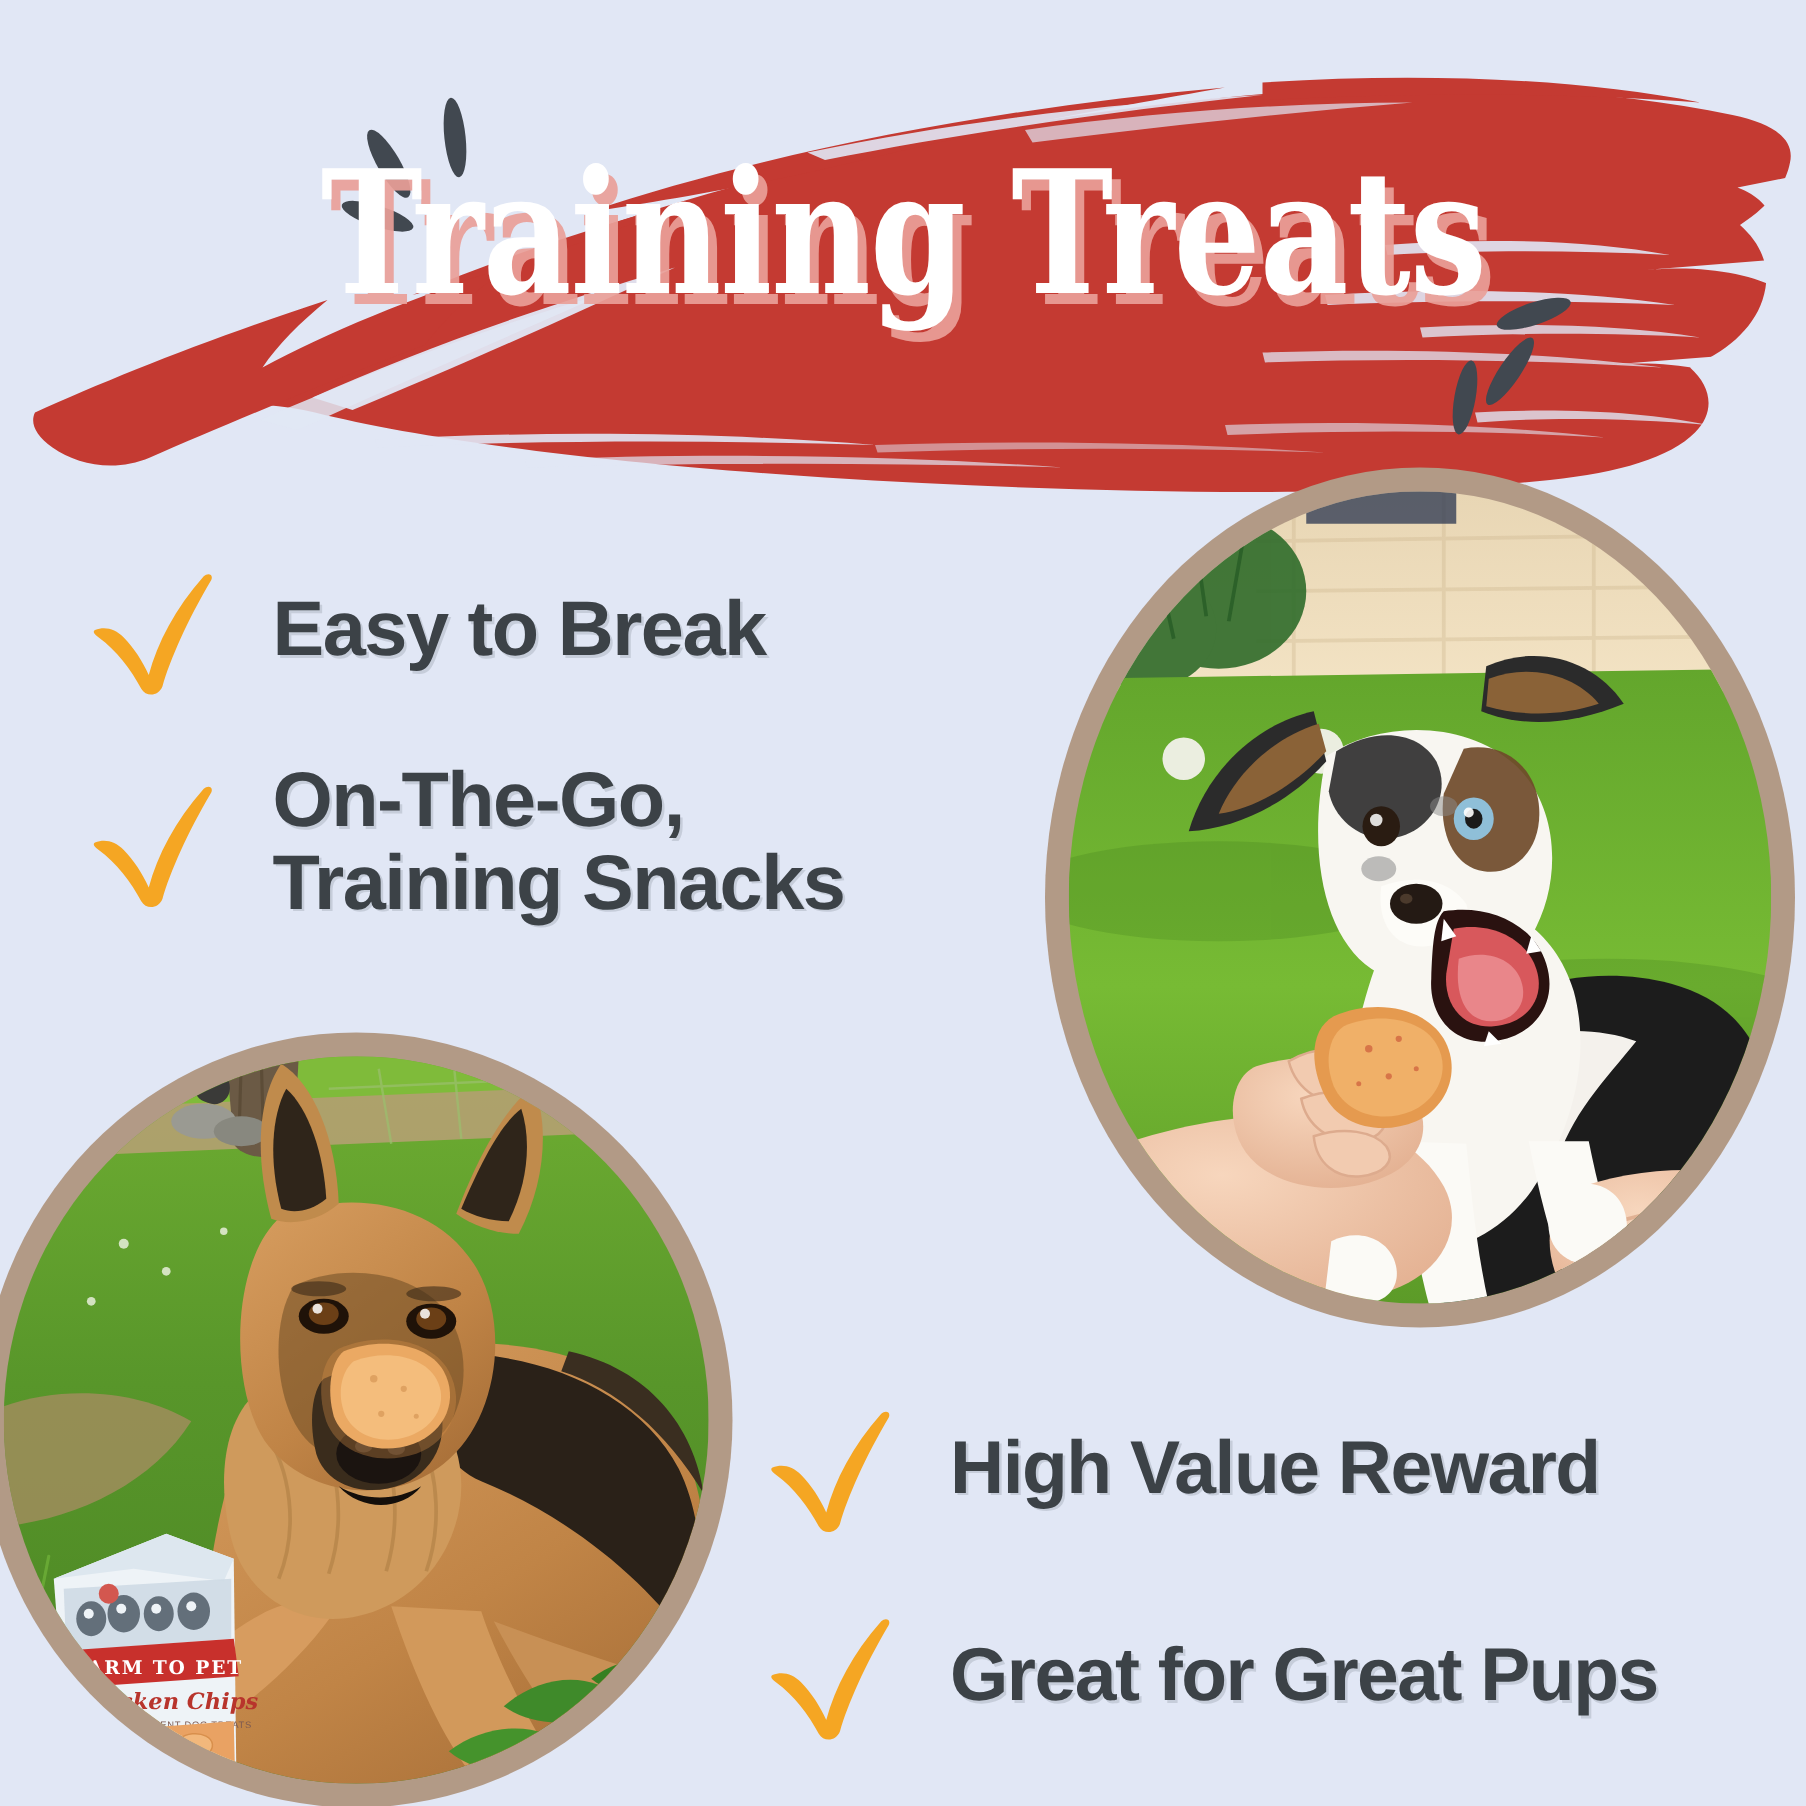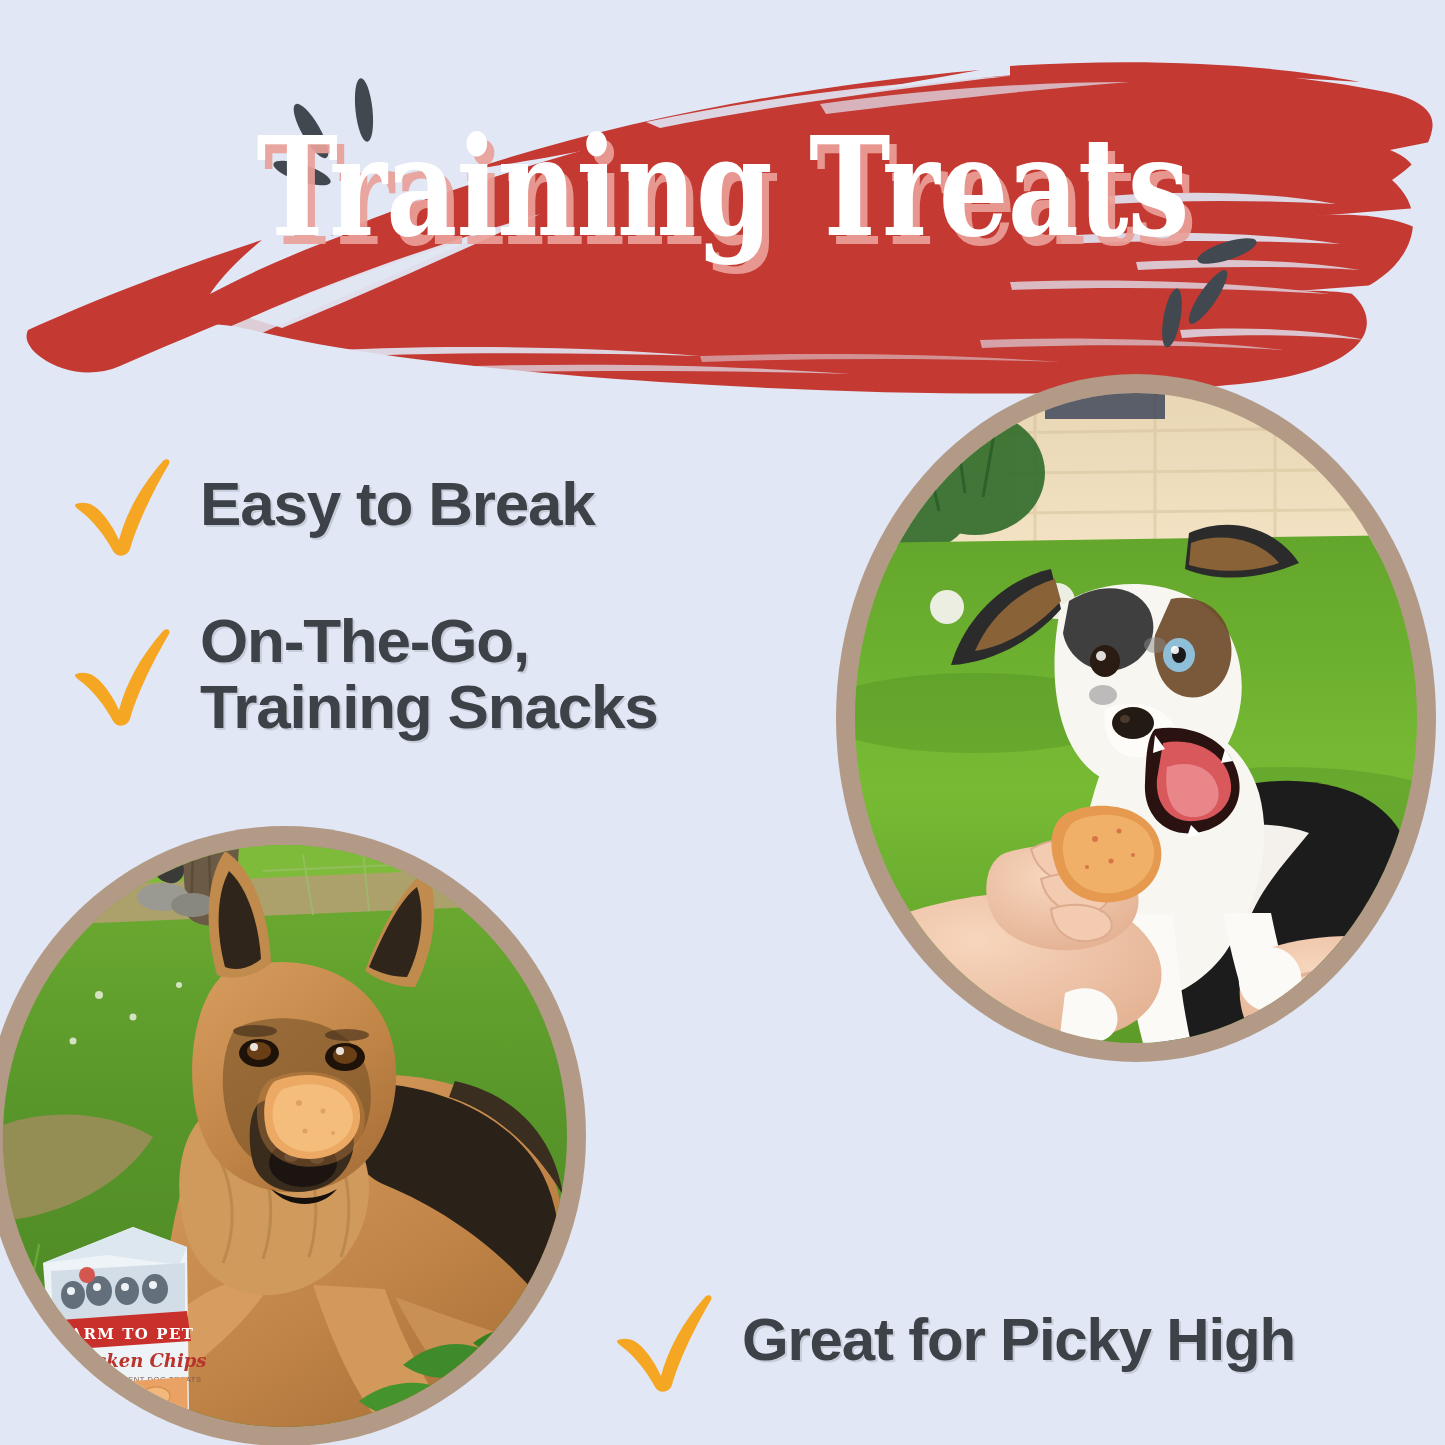--- a/index.html
+++ b/index.html
@@ -35,21 +35,21 @@
     transform-origin:center;
     text-shadow: 9px 9px 0 rgba(233,160,152,0.92);
     white-space:nowrap;
   }
 
   
   .feat {
     position:absolute;
     display:flex;
     align-items:center;
-    gap:26px;
+    gap:44px;
   }
   .feat .check { flex:0 0 auto; display:block; }
   .feat .label {
     font-family:"Liberation Sans", sans-serif;
     font-weight:700;
     font-size:62px;
     line-height:1.06;
     color:#3c4247;
     letter-spacing:-1.2px;
     text-shadow:2px 2px 0 rgba(120,128,140,0.25);
@@ -174,26 +174,32 @@
   </div>
 
   <div class="feat" id="feat-1">
     <svg class="check" width="104" height="104" viewBox="0 0 104 104">
       <path d="M6,52 C14,49 22,51 29,58 C37,66 44,77 49,88 C56,62 70,35 93,9 C96,6 101,7 99,12 C80,44 66,76 60,97 C57,105 47,106 43,99 C35,84 23,68 9,58 C5,55 4,53 6,52 Z" fill="#f5a623"></path>
     </svg>
     <div class="label">On-The-Go,
 Training Snacks</div>
   </div>
 
+  <div class="feat" id="feat-2">
+    <svg class="check" width="104" height="104" viewBox="0 0 104 104">
+      <path d="M6,52 C14,49 22,51 29,58 C37,66 44,77 49,88 C56,62 70,35 93,9 C96,6 101,7 99,12 C80,44 66,76 60,97 C57,105 47,106 43,99 C35,84 23,68 9,58 C5,55 4,53 6,52 Z" fill="#f5a623"></path>
+    </svg>
+    <div class="label">High Value Reward</div>
+  </div>
 
   <div class="feat" id="feat-3">
     <svg class="check" width="104" height="104" viewBox="0 0 104 104">
       <path d="M6,52 C14,49 22,51 29,58 C37,66 44,77 49,88 C56,62 70,35 93,9 C96,6 101,7 99,12 C80,44 66,76 60,97 C57,105 47,106 43,99 C35,84 23,68 9,58 C5,55 4,53 6,52 Z" fill="#f5a623"></path>
     </svg>
-    <div class="label">Great for Picky High</div>
+    <div class="label">Great for Great Pups</div>
   </div>
 
   <div class="photo" id="photo-collie">
     <div class="inner">
       <svg width="562" height="650" viewBox="0 0 562 650">
         <defs>
           <linearGradient id="cWall" x1="0" y1="0" x2="0" y2="1">
             <stop offset="0" stop-color="#e8d6b4"></stop>
               <stop offset="1" stop-color="#f3e3c4"></stop>
           </linearGradient>

